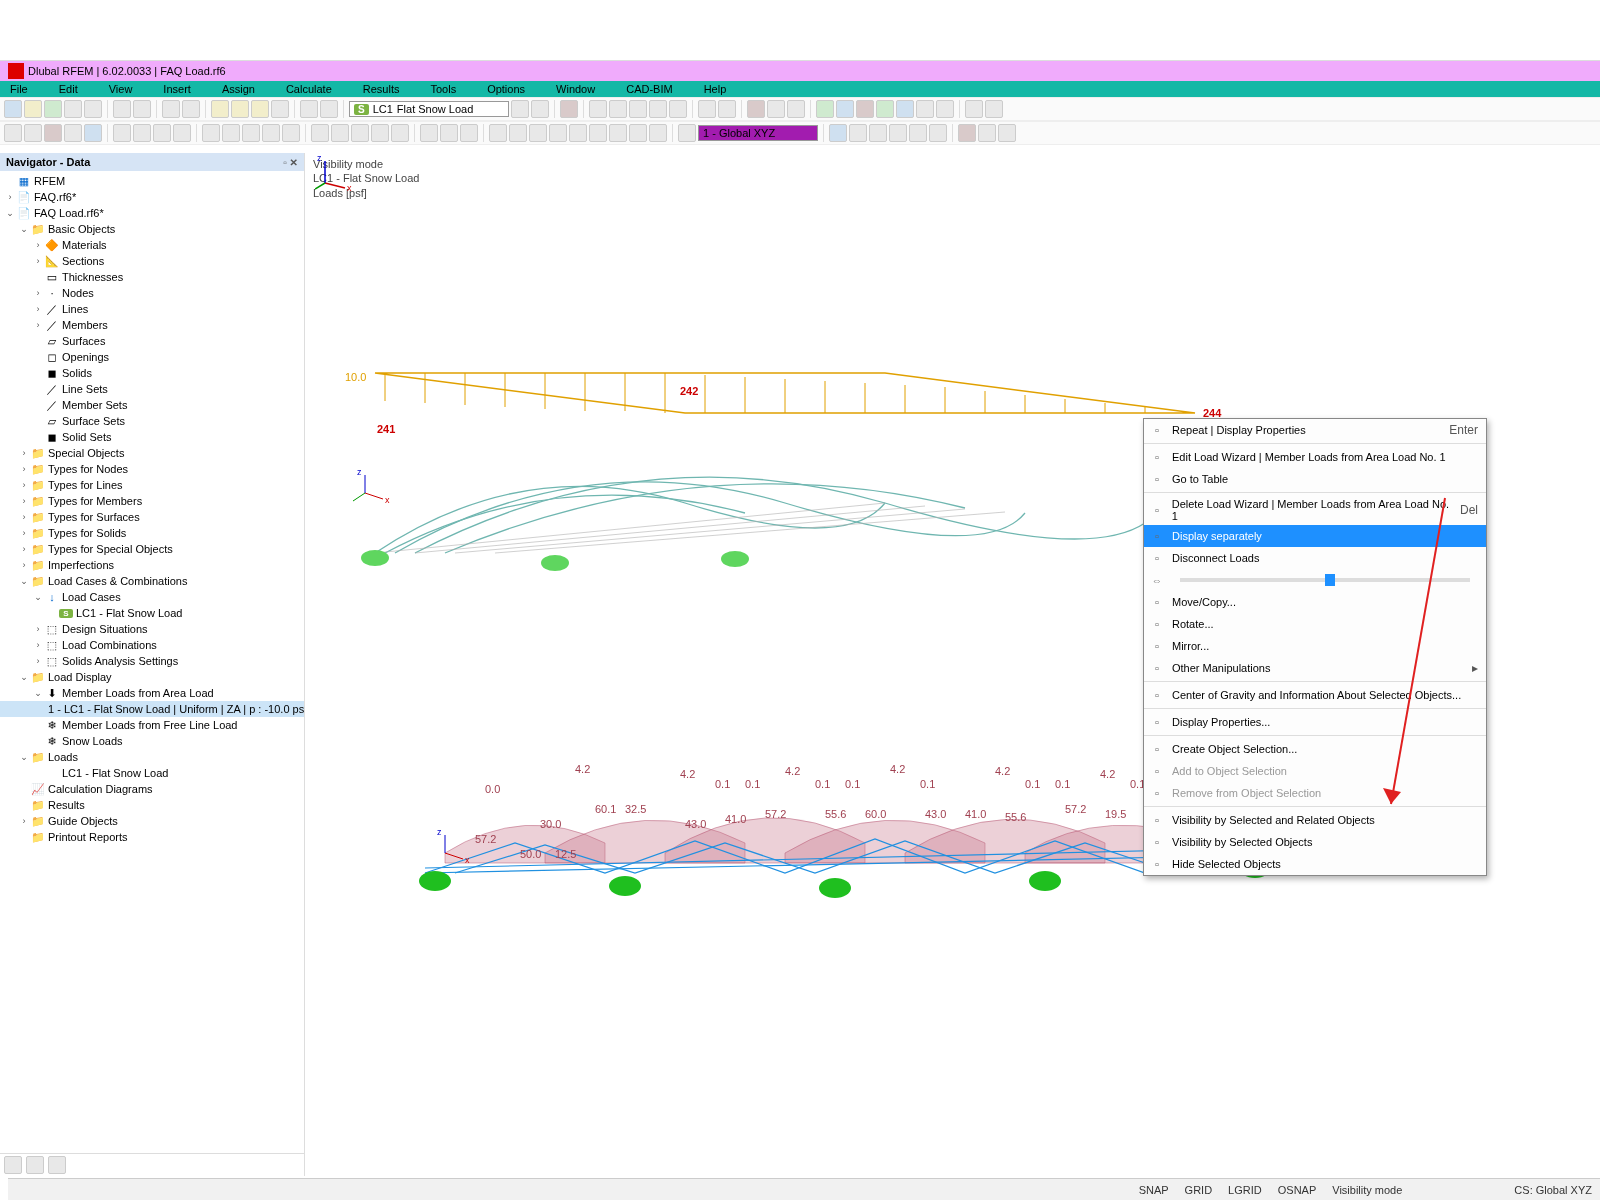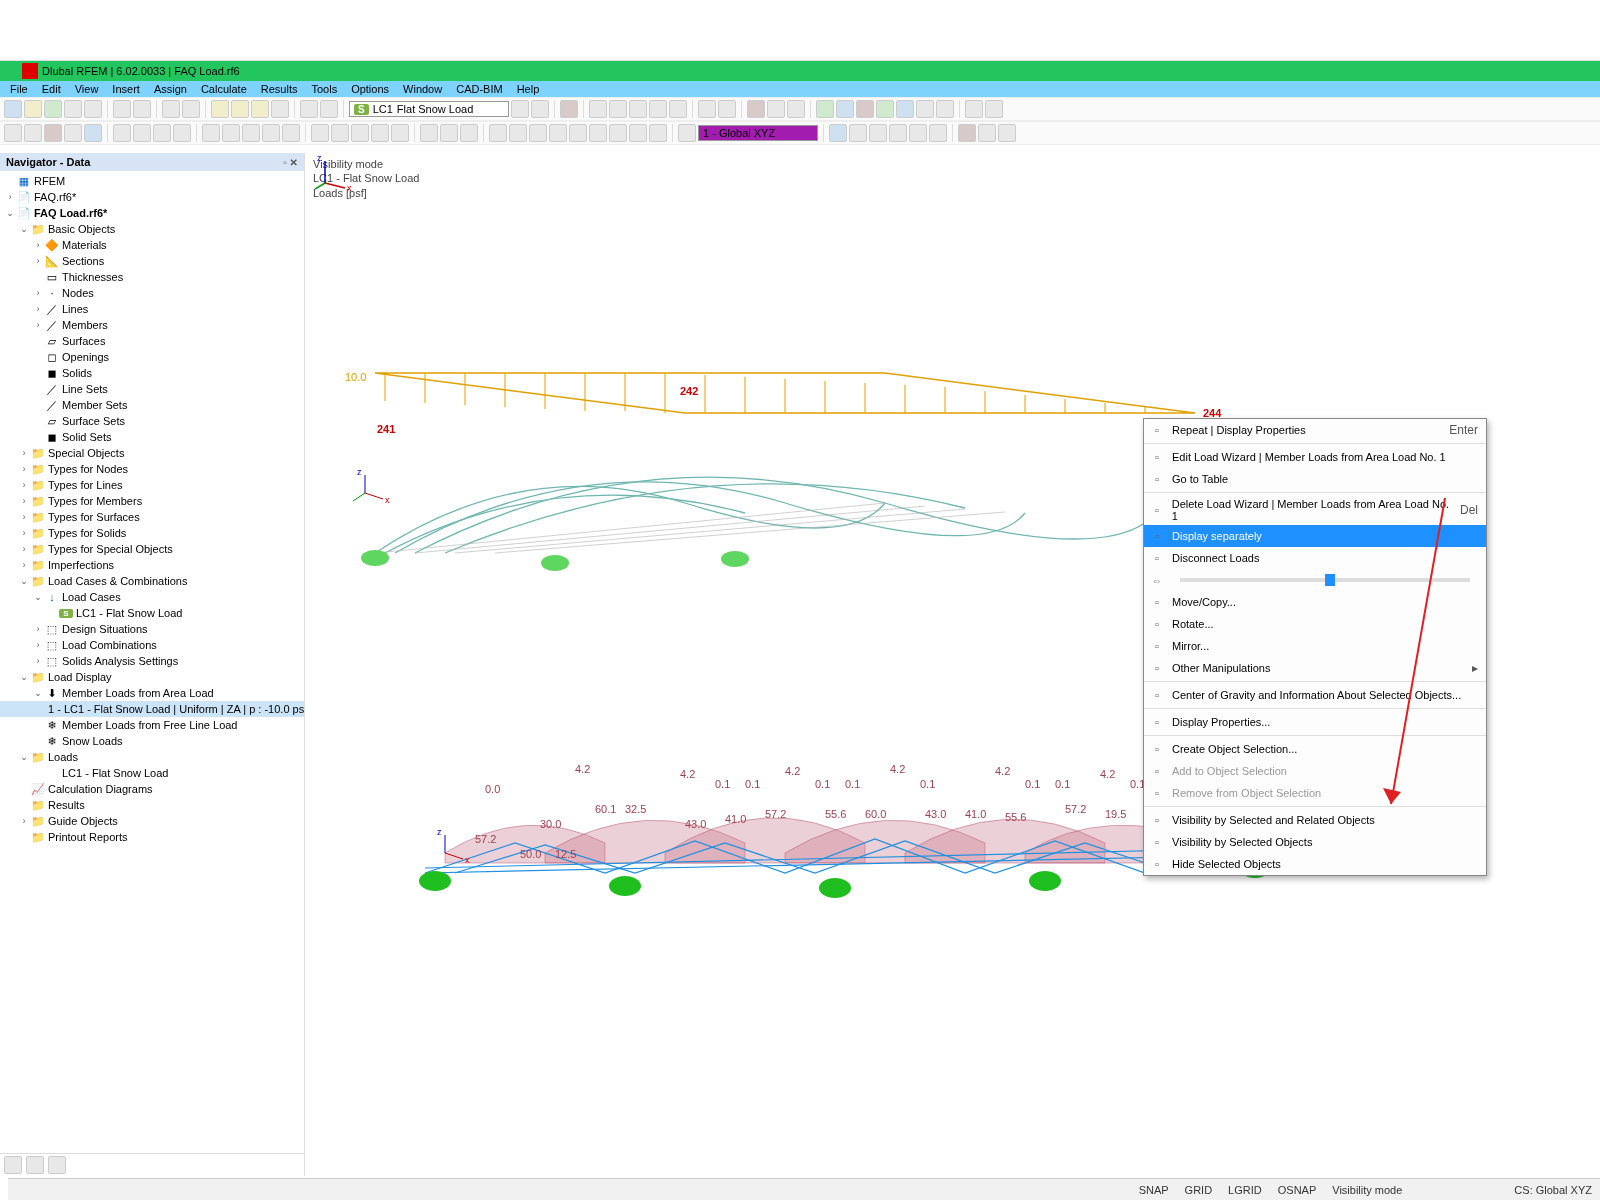--- a/index.html
+++ b/index.html
@@ -1,20 +1,20 @@
 <!DOCTYPE html>
 <html><head>
 <meta charset="utf-8">
 <style>
 * { box-sizing: border-box; margin: 0; padding: 0; font-family: "Segoe UI", Tahoma, sans-serif; font-size: 11px; }
 body { background: #fff; width: 1600px; height: 1200px; position: relative; overflow: hidden; }
 .app-shell { position: absolute; left: 0; top: 60px; right: 0; bottom: 0; background: #fff; border-top: 1px solid #ddd; }
-.titlebar { display: flex; align-items: center; padding: 2px 22px; background: #22c55e; }
+.titlebar { display: flex; align-items: center; padding: 2px 8px; background: #f0abfc; }
 .titlebar .app-icon { width: 16px; height: 16px; margin-right: 4px; background: #d00; display: inline-block; }
-.menubar { display: flex; gap: 2px; padding: 0 4px; background: #7dd3fc; }
+.menubar { display: flex; gap: 19px; padding: 0 4px; background: #14b8a6; }
 .menubar span { padding: 2px 6px; cursor: default; }
 .toolbar { display: flex; align-items: center; padding: 2px 4px; background: #fafafa; border-top: 1px solid #eee; border-bottom: 1px solid #eee; gap: 2px; flex-wrap: nowrap; }
 .tbtn { width: 18px; height: 18px; background: #e8e8e8; border: 1px solid #ccc; border-radius: 2px; display: inline-block; }
 .tbtn.red { background: #d9caca; }
 .tbtn.blue { background: #cfe0f0; }
 .tbtn.yel { background: #f2eecb; }
 .tbtn.grn { background: #cfeacf; }
 .tsep { width: 1px; height: 18px; background: #ddd; margin: 0 3px; }
 .loadcase-box { display: flex; align-items: center; gap: 4px; background: #fff; border: 1px solid #999; padding: 1px 4px; min-width: 160px; }
 .s-chip { background: #7cb342; color: #fff; font-weight: bold; padding: 0 4px; border-radius: 2px; font-size: 10px; }
@@ -198,21 +198,21 @@
             <span class="ic">
               <span>📄</span>
             </span>
             <span>FAQ.rf6*</span>
           </div>
           <div class="trow" style="padding-left: 4px;">
             <span class="exp">⌄</span>
             <span class="ic">
               <span>📄</span>
             </span>
-            <span style="font-weight:bold">FAQ Load.rf6*</span>
+            <span style="font-weight:normal">FAQ Load.rf6*</span>
           </div>
           <div class="trow" style="padding-left: 18px;">
             <span class="exp">⌄</span>
             <span class="ic">
               <span class="folder">📁</span>
             </span>
             <span>Basic Objects</span>
           </div>
           <div class="trow" style="padding-left: 32px;">
             <span class="exp">›</span>

